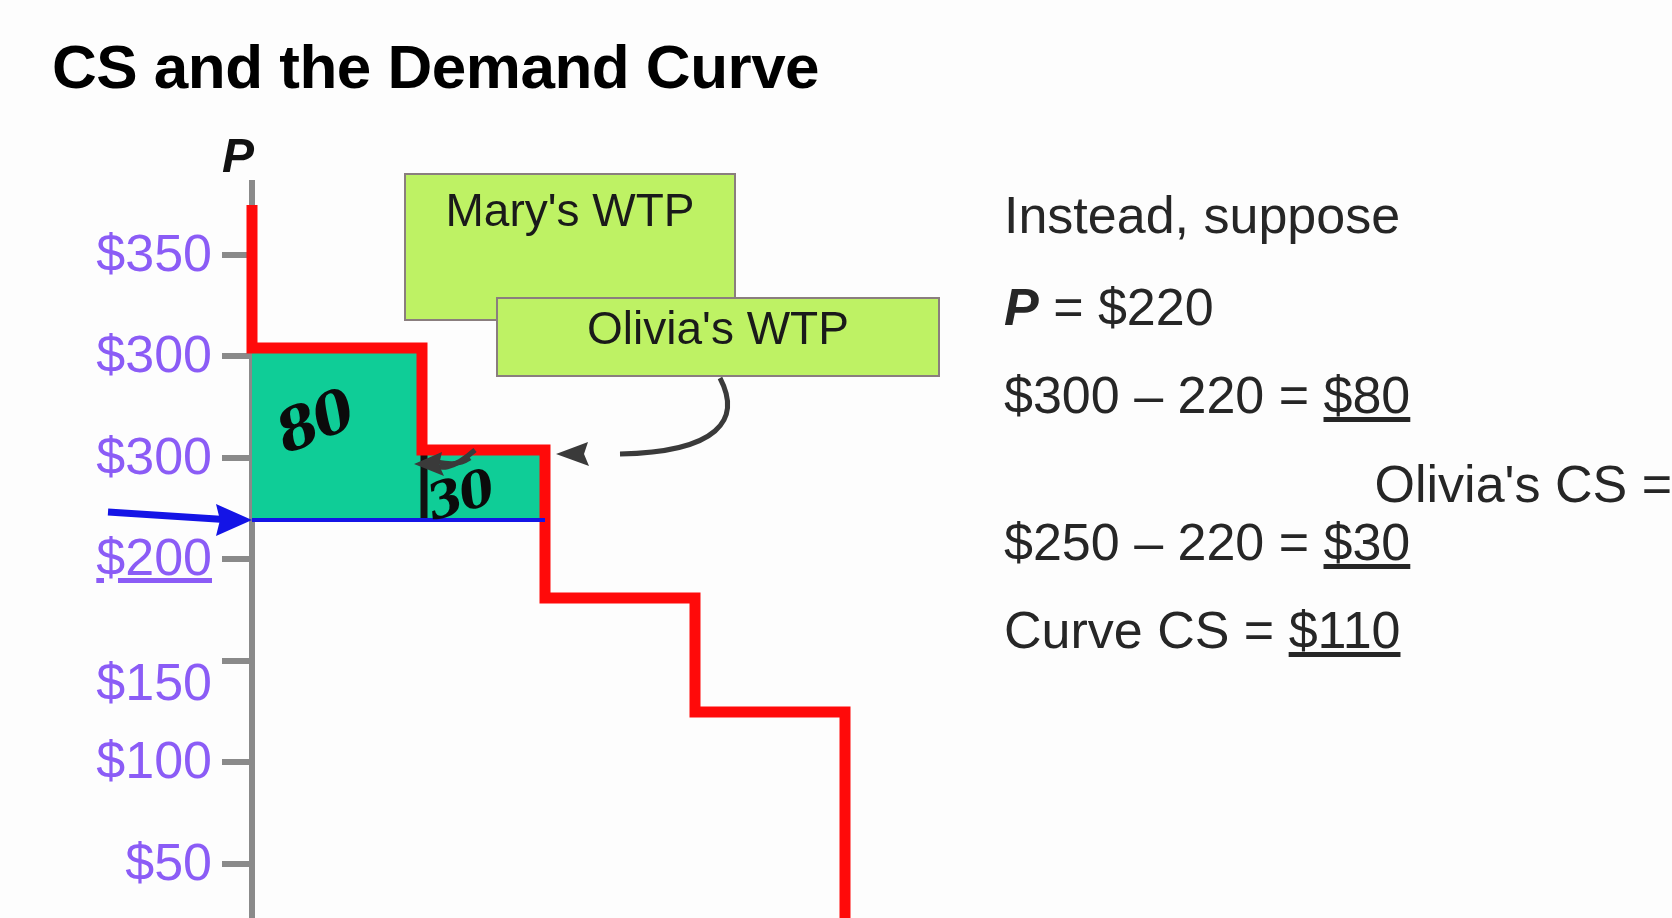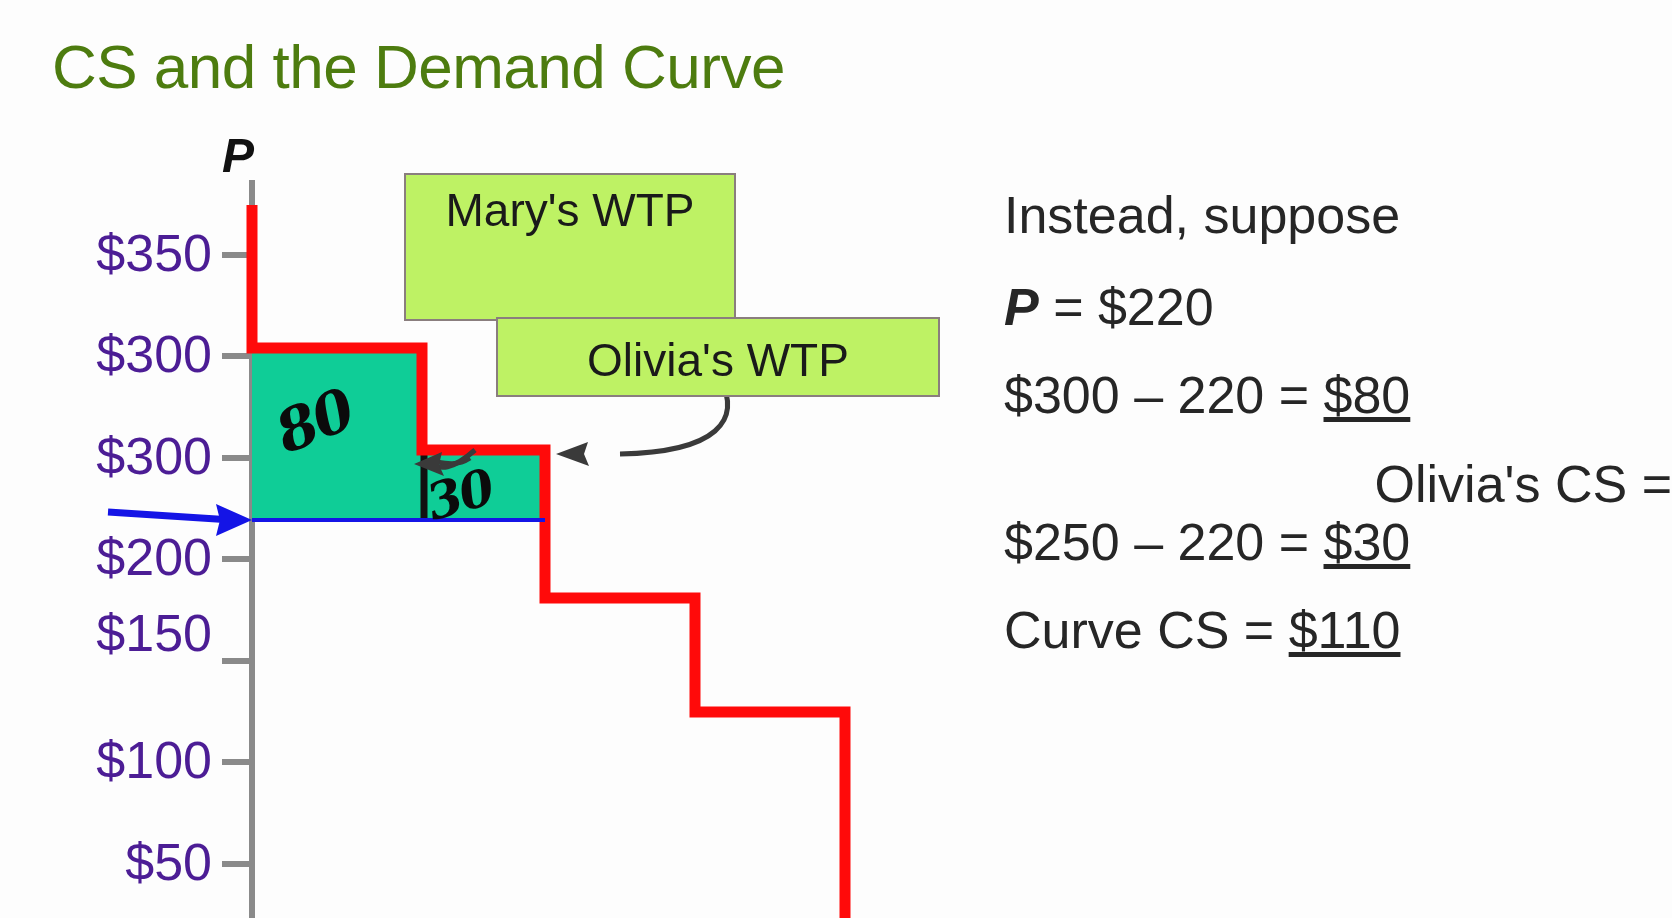--- a/index.html
+++ b/index.html
@@ -7,31 +7,31 @@
     width:1672px;height:918px;
     background:#fdfdfd;
     font-family:"Liberation Sans", sans-serif;
     overflow:hidden;position:relative;
   }
   #slide{position:absolute;left:0;top:0;width:1672px;height:918px;overflow:hidden;}
 
   
   #title{
     position:absolute;left:52px;top:36px;
-    font-size:62px;font-weight:400;letter-spacing:-0.5px;
-    color:#4d7c0f;white-space:nowrap;line-height:1;
+    font-size:62px;font-weight:700;letter-spacing:-0.5px;
+    color:#000000;white-space:nowrap;line-height:1;
   }
 
   
   #chart{position:absolute;left:0px;top:120px;width:990px;height:798px;}
   #chart svg{position:absolute;left:0;top:0;}
 
   .ylabel{
     position:absolute;right:0;
-    font-size:52px;color:#4c1d95;
+    font-size:52px;color:#8b5cf6;
     white-space:nowrap;text-align:right;line-height:1;
   }
   #ylabcol{position:absolute;left:0;top:0;width:212px;height:798px;}
 
   #paxis{
     position:absolute;left:222px;top:12px;
     font-size:48px;font-style:italic;font-weight:bold;color:#111;
     line-height:1;
   }
 
@@ -53,21 +53,21 @@
     background:#bef264;
     border:2px solid #8a7e7e;
     color:#1a1a1a;
     font-size:46px;line-height:1.12;
     box-sizing:border-box;
     padding:10px 14px;
     overflow:hidden;
   }
   #callout-mary{left:404px;top:173px;width:332px;height:148px;text-align:center;}
   #callout-olivia{left:496px;top:297px;width:444px;height:80px;text-align:center;
-                  padding-top:16px;z-index:5;margin-top:20px;}
+                  padding-top:4px;z-index:5;}
 
   
   #panel{
     position:absolute;left:1004px;top:186px;width:668px;
     font-size:52px;color:#262626;line-height:1.12;
   }
   #panel p{margin:0 0 30px 0;white-space:nowrap;}
   #panel .bi{font-style:italic;font-weight:bold;}
   #panel u{text-decoration:underline;text-underline-offset:4px;}
   .tight{margin-bottom:34px !important;}
@@ -78,22 +78,22 @@
 <div id="slide">
 
   <div id="title">CS and the Demand Curve</div>
 
   <div id="chart">
 
     <div id="ylabcol">
       <div class="ylabel" style="top:107px;">$350</div>
       <div class="ylabel" style="top:208px;">$300</div>
       <div class="ylabel" style="top:310px;">$300</div>
-      <div class="ylabel" style="top:411px;">$200</div>
-      <div class="ylabel" style="top:487px;">$150</div>
+      <div class="ylabel" style="top:411px;text-decoration:underline;">$200</div>
+      <div class="ylabel" style="top:536px;">$150</div>
       <div class="ylabel" style="top:614px;">$100</div>
       <div class="ylabel" style="top:716px;">$50</div>
     </div>
 
     <div id="paxis">P</div>
 
     <svg width="990" height="798" viewBox="0 0 990 798">
 
       <line x1="252" y1="60" x2="252" y2="798" stroke="#8a8a8a" stroke-width="6"></line>
 

